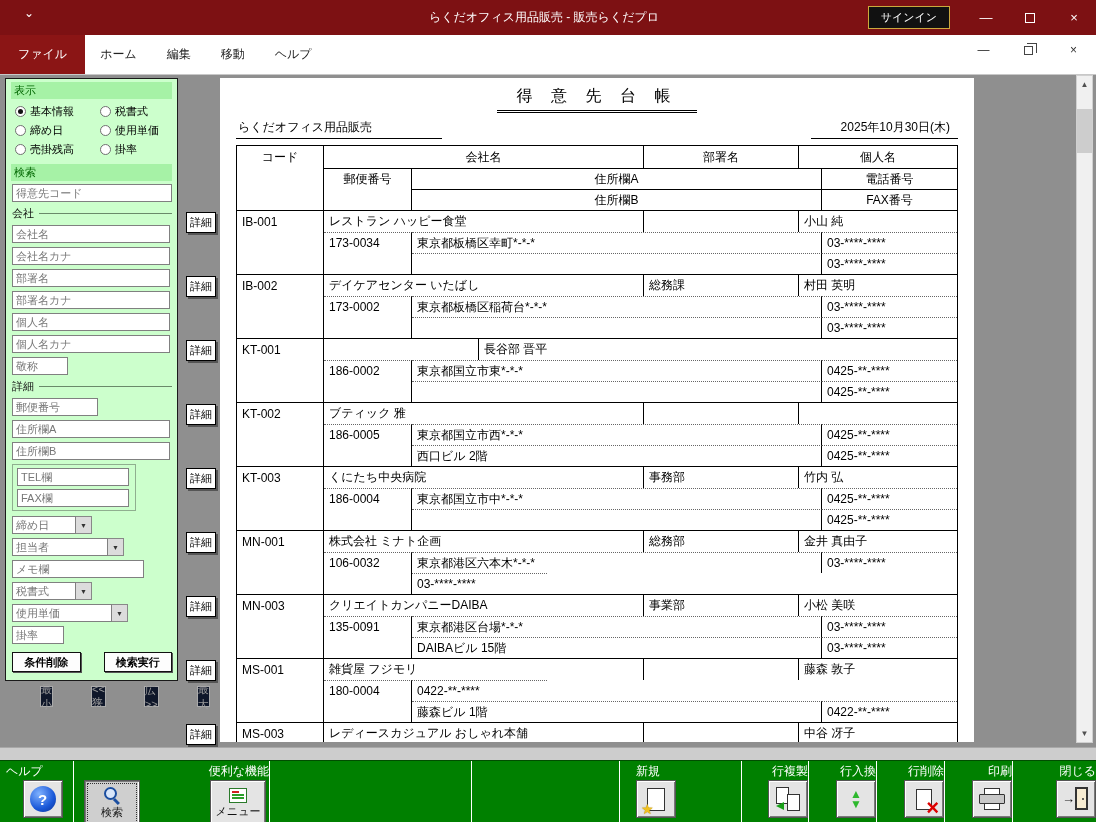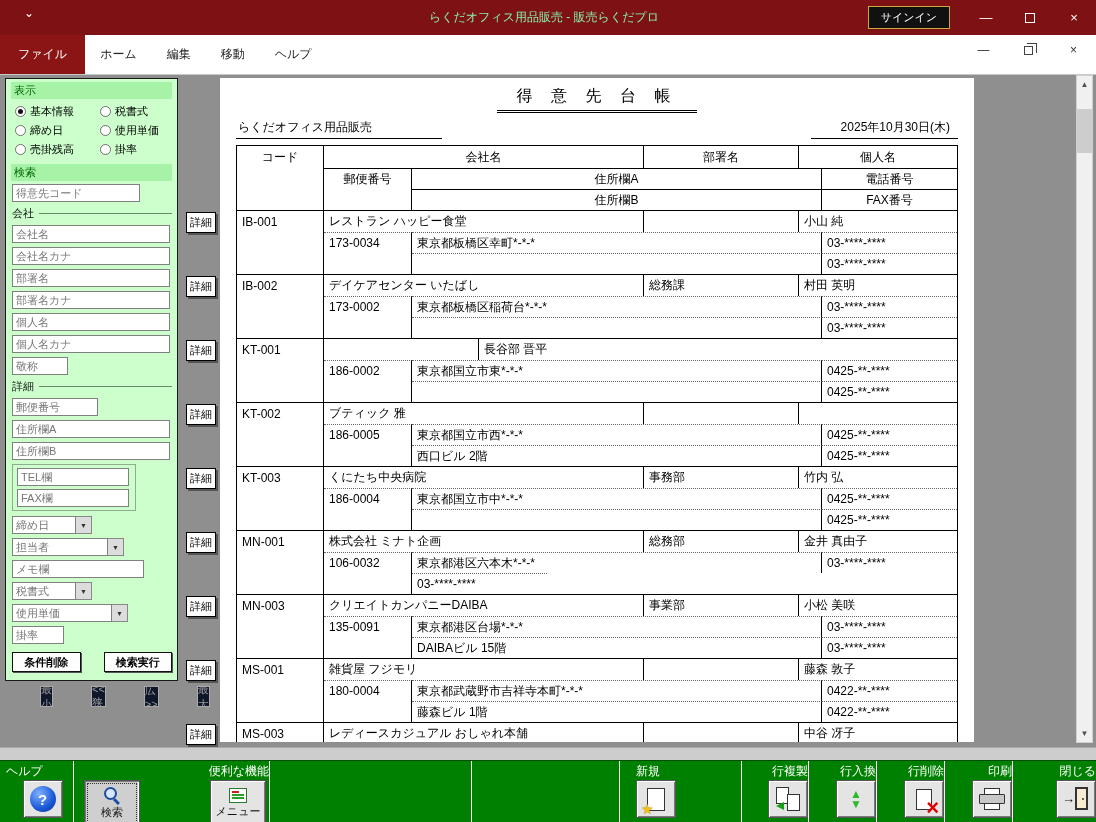--- a/index.html
+++ b/index.html
@@ -4,21 +4,21 @@
 <style>
   * { box-sizing: border-box; margin: 0; padding: 0; }
   html,body { width:1096px; height:822px; overflow:hidden; }
   body { font-family:"Liberation Sans","DejaVu Sans",sans-serif; background:#8f8f8f; }
 
   .app { position:relative; width:1096px; height:822px; }
 
   
   .titlebar { position:relative; height:35px; background:#7d1113; display:flex; align-items:center; }
   .tb-chevron { position:absolute; left:24px; top:6px; color:#fff; font-size:12px; }
-  .tb-title { position:absolute; left:0; right:8px; text-align:center; color:#86efac; font-size:12px; pointer-events:none; }
+  .tb-title { position:absolute; left:0; right:8px; text-align:center; color:#ffffff; font-size:12px; pointer-events:none; }
   .tb-right { position:absolute; right:0; top:0; height:35px; display:flex; align-items:center; }
   .signin-btn { background:#111; color:#fff; border:1px solid #caa93d; font-size:11px; padding:3px 12px; margin-right:14px; cursor:pointer; }
   .win-btn { width:44px; height:35px; display:flex; align-items:center; justify-content:center; color:#fff; font-size:13px; cursor:pointer; }
   .win-btn .sq { display:inline-block; width:10px; height:10px; border:1px solid #fff; }
 
   
   .menubar { position:relative; height:40px; background:#ffffff; display:flex; align-items:stretch; border-bottom:1px solid #c8c8c8; }
   .menu-item { display:flex; align-items:center; padding:0 15px; font-size:12px; color:#222; cursor:pointer; }
   .menu-item.active { background:#8b1515; color:#fff; padding:0 18px; }
   .child-controls { position:absolute; right:0; top:0; height:30px; display:flex; }
@@ -32,21 +32,21 @@
   
   .sidebar { position:absolute; left:5px; top:3px; width:173px; }
   .panel { background:#ccffcc; border:1px solid #1a1a1a; padding:2px 5px 6px 5px; }
   .sec-band { background:#a6f2a6; color:#006600; font-size:11px; padding:1px 3px; margin:1px 0 3px 0; }
   .radio-grid { display:grid; grid-template-columns:85px auto; row-gap:4px; padding:2px 2px 6px 4px; }
   .radio-item { display:flex; align-items:center; gap:4px; font-size:11px; cursor:pointer; }
   .radio { width:11px; height:11px; border:1px solid #707070; border-radius:50%; background:#fff; position:relative; flex:0 0 auto; }
   .radio.on::after { content:""; position:absolute; left:2px; top:2px; width:5px; height:5px; border-radius:50%; background:#111; }
   .sb-input { display:block; width:158px; height:18px; border:1px solid #808080; background:#fff; font-size:11px; padding:0 3px; margin:0 0 4px 1px; font-family:inherit; }
   .sb-input::placeholder { color:#777; opacity:1; }
-  .sb-input.w-code2 { width:128px; }
+  .sb-input.w-code2 { width:160px; }
   .sb-input.w-half { width:56px; }
   .sb-input.w-post { width:86px; }
   .sb-input.w-tel { width:112px; margin-bottom:3px; }
   .sb-input.w-memo { width:132px; }
   .sb-input.w-rate { width:52px; }
   .group-lbl { display:flex; align-items:center; font-size:11px; color:#111; margin:2px 0 4px 1px; }
   .group-lbl .line { flex:1; border-top:1px solid #6a8a6a; margin-left:5px; }
   .tel-frame { border:1px solid #8fae8f; padding:3px 3px 0 3px; width:124px; margin:0 0 5px 1px; }
   .combo { display:flex; margin:0 0 4px 1px; }
   .combo .sb-input { margin:0; }
@@ -484,21 +484,20 @@
   <div class="rec">
     <div class="row r1">
       <div class="cell w-code">MS-001</div>
       <div class="cell w-company">雑貨屋 フジモリ</div>
       <div class="cell w-dept"></div>
       <div class="cell w-person">藤森 敦子</div>
     </div>
     <div class="row r2">
       <div class="cell w-code"></div>
       <div class="cell w-postal">180-0004</div>
-      <div class="cell w-addr">東京都武蔵野市吉祥寺本町*-*-*</div>
       <div class="cell w-tel">0422-**-****</div>
     </div>
     <div class="row r3">
       <div class="cell w-code"></div>
       <div class="cell w-postal"></div>
       <div class="cell w-addr">藤森ビル 1階</div>
       <div class="cell w-tel">0422-**-****</div>
     </div>
   </div>
 

